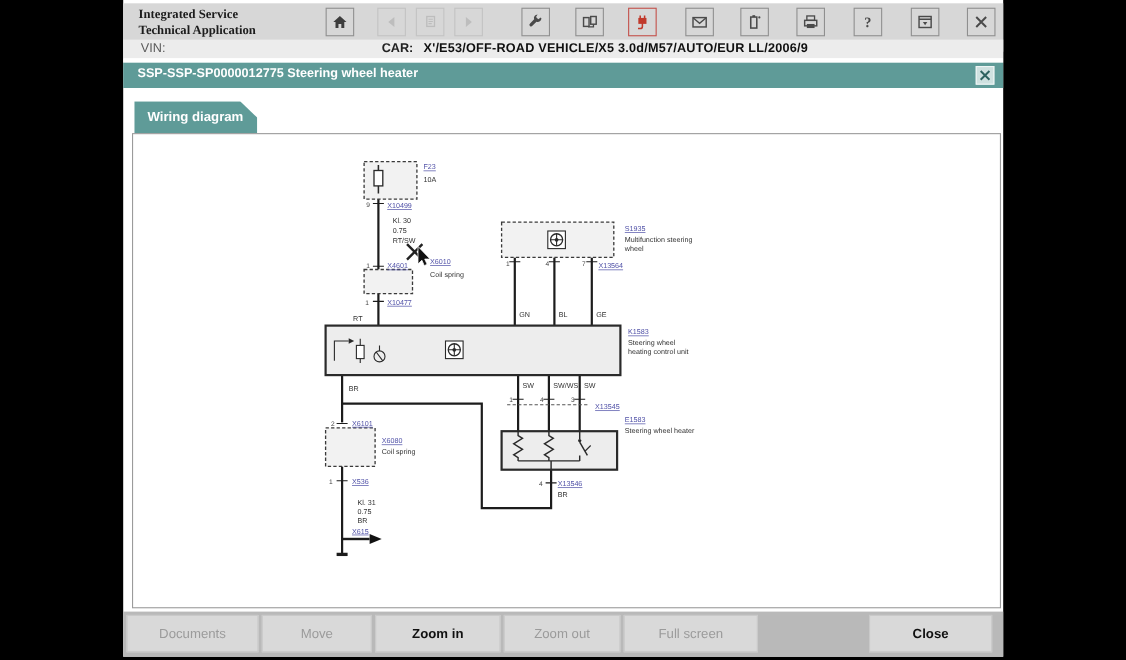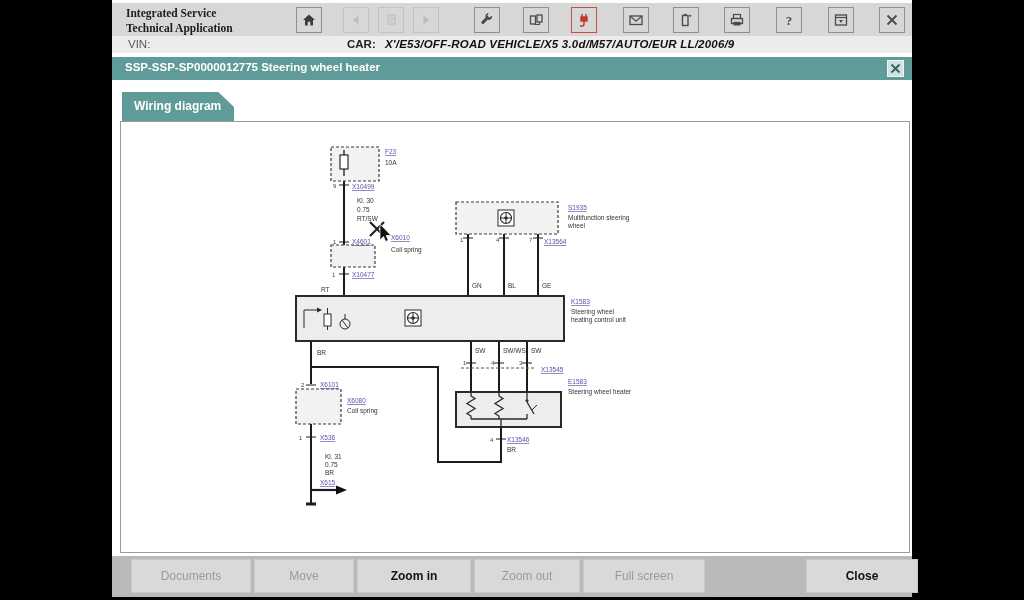--- a/index.html
+++ b/index.html
@@ -9,42 +9,42 @@
   .toolbar { position:absolute; left:0; top:3px; width:100%; height:44px; background:#d7d7d7;font-family:Liberation Serif, serif; }
   .apptitle { position:absolute; left:14px; top:3px; font-size:11.5px; font-weight:bold; color:#1c1c1c; line-height:1.3; }
   .tbtn { position:absolute; top:4px; width:26px; height:26px; border:1px solid #8f8f8f; background:#d7d7d7;
           display:flex; align-items:center; justify-content:center; cursor:pointer; }
   .tbtn.disabled { border-color:#c3c3c3; }
   .tbtn.red { border-color:#c4504a; }
 
   .vinrow { position:absolute; left:0; top:36px; width:100%; height:17px; background:#ececec; font-size:11.5px;padding-left:11px; }
   .vinlabel { position:absolute; left:16px; top:2px; color:#5a5a5a; }
   .carlabel { position:absolute; left:235px; top:2px; color:#222; font-weight:bold; }
-  .carvalue { position:absolute; left:273px; top:2px; color:#101010; font-weight:bold; letter-spacing:0.2px; white-space:nowrap;font-style:italic; }
+  .carvalue { position:absolute; left:273px; top:2px; color:#101010; font-weight:bold; letter-spacing:0.2px; white-space:nowrap; }
   .whitegap { position:absolute; left:0; top:53px; width:100%; height:4px; background:#fff; }
 
   .tealbar { position:absolute; left:0; top:57px; width:100%; height:23px; background:#5f9b98; }
   .tealtitle { position:absolute; left:13px; top:4px; font-size:11.5px; font-weight:bold; color:#fff; }
   .tealclose { position:absolute; right:8px; top:3px; width:17px; height:17px; background:#cfe1e0;
                border:1px solid #eef5f5; display:flex; align-items:center; justify-content:center; cursor:pointer; }
 
   .tab { position:absolute; left:10px; top:92px; width:112px; height:29px; background:#5f9b98; color:#fff;
          font-size:12px; font-weight:bold; padding:7px 0 0 12px;
          clip-path:polygon(0 0, 86% 0, 100% 52%, 100% 100%, 0 100%); }
 
   .panel { position:absolute; left:8px; top:121px; width:790px; height:432px; border:1px solid #9b9b9b; background:#fff; }
   .diag { position:absolute; left:0; top:4px; }
   .diag text { font-family:"Liberation Sans",sans-serif; }
   .lbl { font-size:6.5px; fill:#333; }
   .pin { font-size:6px; fill:#444; }
   .lnk { font-size:6.5px; fill:#5253a8; text-decoration:underline; cursor:pointer; }
 
   .footer { position:absolute; left:0; top:556px; width:100%; height:41px; background:#b9b9b9; }
   .fbtn { position:absolute; top:3px; height:34px; background:#d9d9d9; border:1px solid #c9c9c9;
-          font-size:12px; font-weight:bold; color:#111; text-align:center; line-height:32px; cursor:pointer;margin-left:16px; }
+          font-size:12px; font-weight:bold; color:#111; text-align:center; line-height:32px; cursor:pointer; }
   .fbtn.disabled { color:#9b9b9b; font-weight:normal; cursor:default; }
 </style>
 </head>
 <body>
 
 <div class="window">
 
   <div class="toolbar">
     <div class="apptitle">
       <div>Integrated Service</div>

